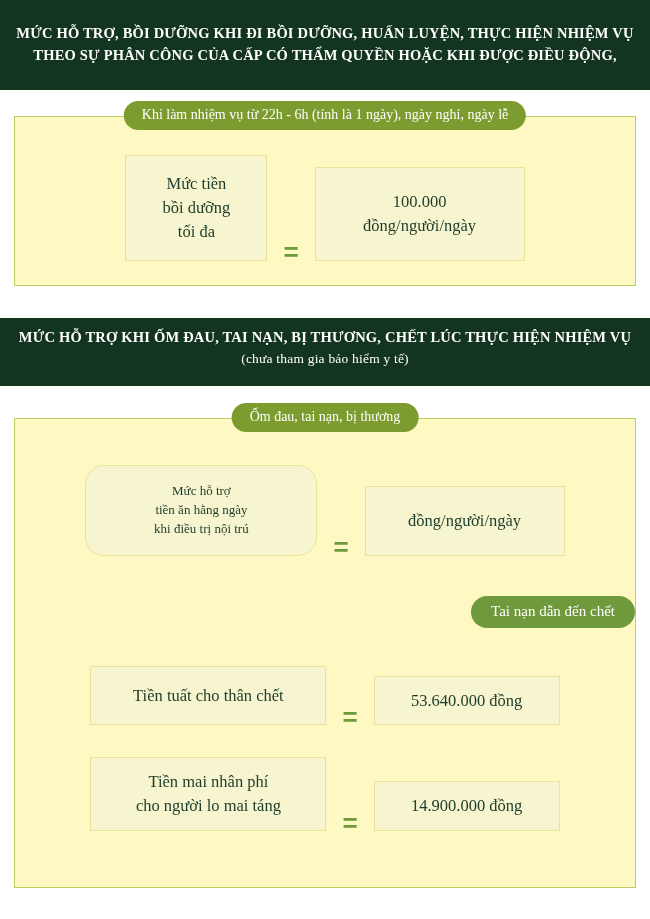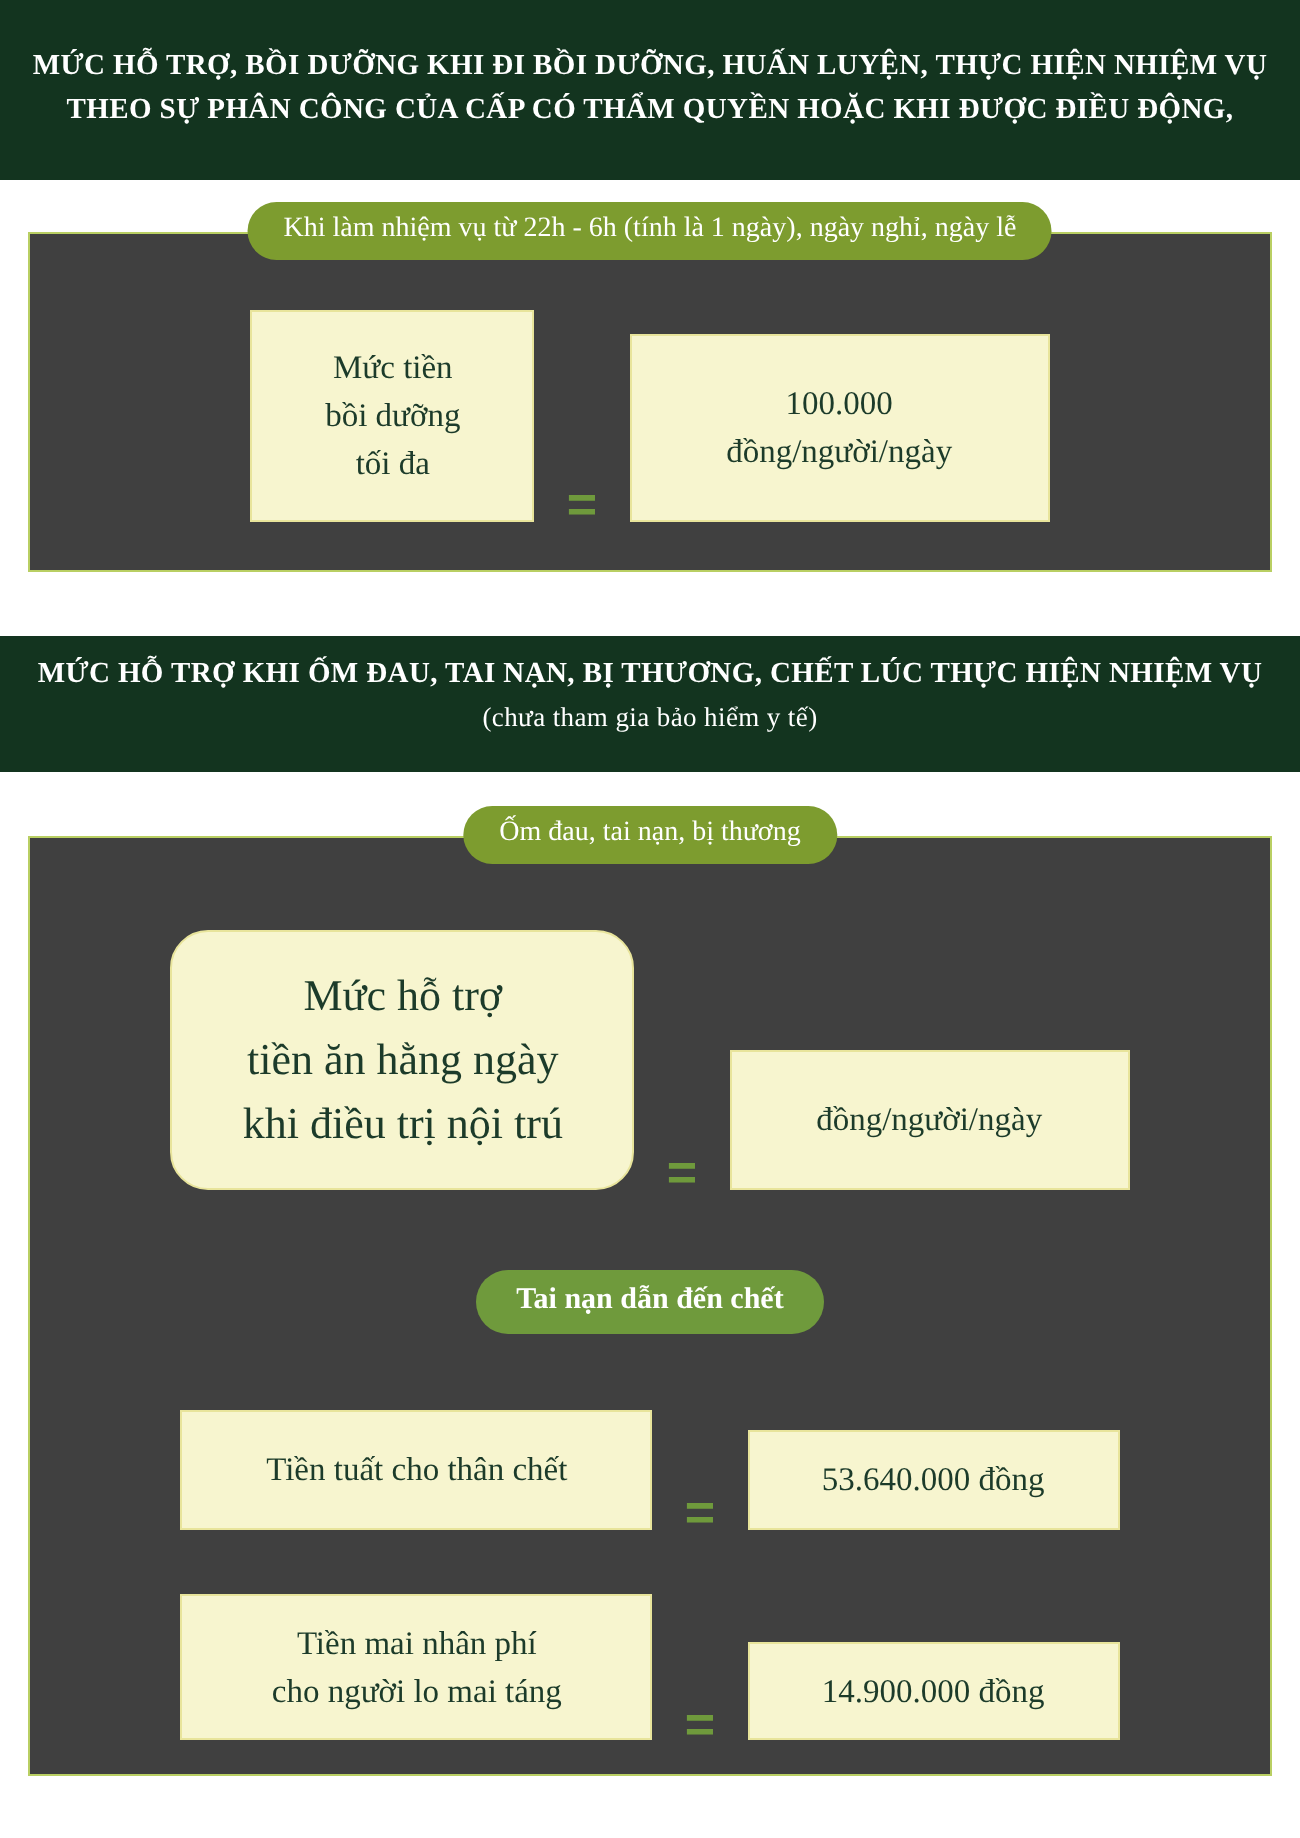--- a/index.html
+++ b/index.html
@@ -57,21 +57,21 @@
     justify-content: center;
     padding-top: 6px;
   }
 
   
   .panel {
     position: relative;
     border: 1.5px solid #b9cf63;
     margin: 0 14px;
     box-sizing: border-box;
-    background: #404040;
+    background: #fef9c3;
   }
   .panel-1 {
     margin-top: 26px;
     height: 170px;
   }
   .panel-2 {
     margin-top: 32px;
     height: 470px;
   }
 
@@ -135,32 +135,31 @@
     padding: 22px 8px;
     font-size: 16.5px;
   }
   .p1-row { margin-top: 38px; }
 
   
   .p2-row1 { margin-top: 46px; }
   .p2-left1 {
     width: 232px;
     padding: 16px 10px;
-    font-size: 22px;
+    font-size: 13px;
     border-radius: 19px;
   }
   .p2-right1 {
     width: 200px;
     padding: 22px 10px;
     font-size: 16.5px;
   }
   .mid-pill-wrap {
-    text-align: center;
+    text-align: right;
     margin-top: 40px;
-    font-weight: bold;
   }
   .p2-row2 { margin-top: 38px; }
   .p2-left2 {
     width: 236px;
     padding: 17px 10px;
     font-size: 16.5px;
   }
   .p2-right2 {
     width: 186px;
     padding: 12px 10px;

